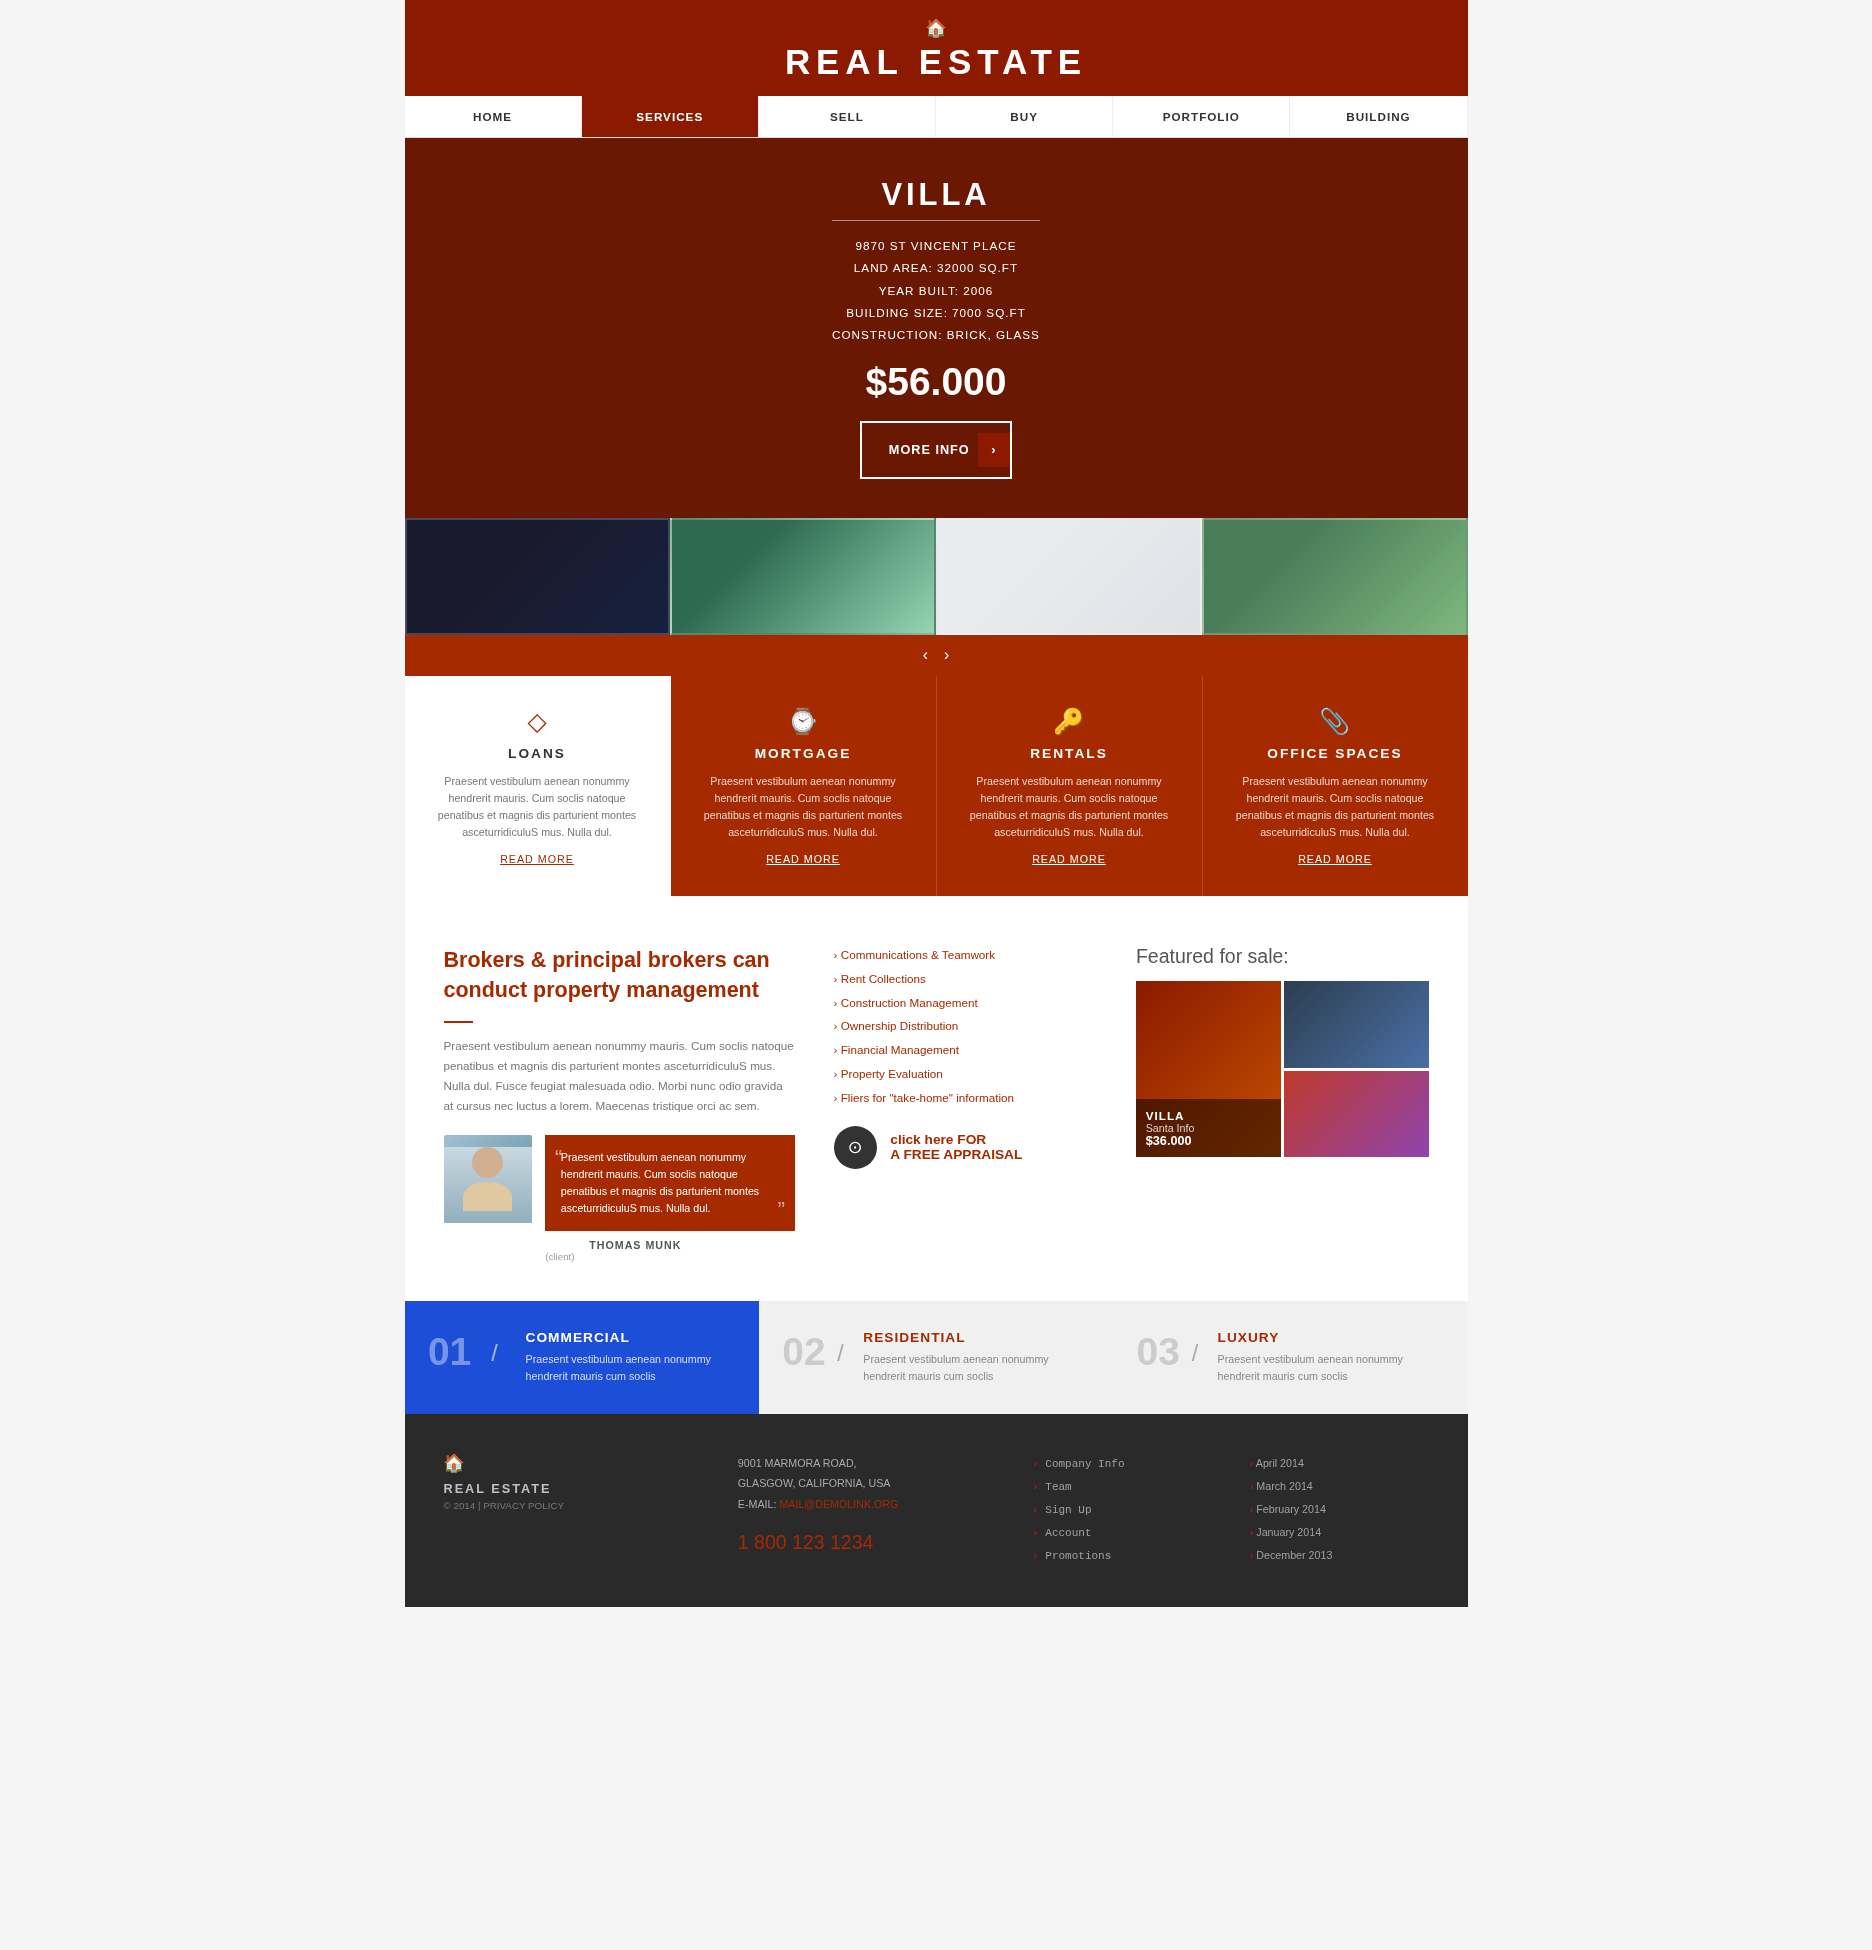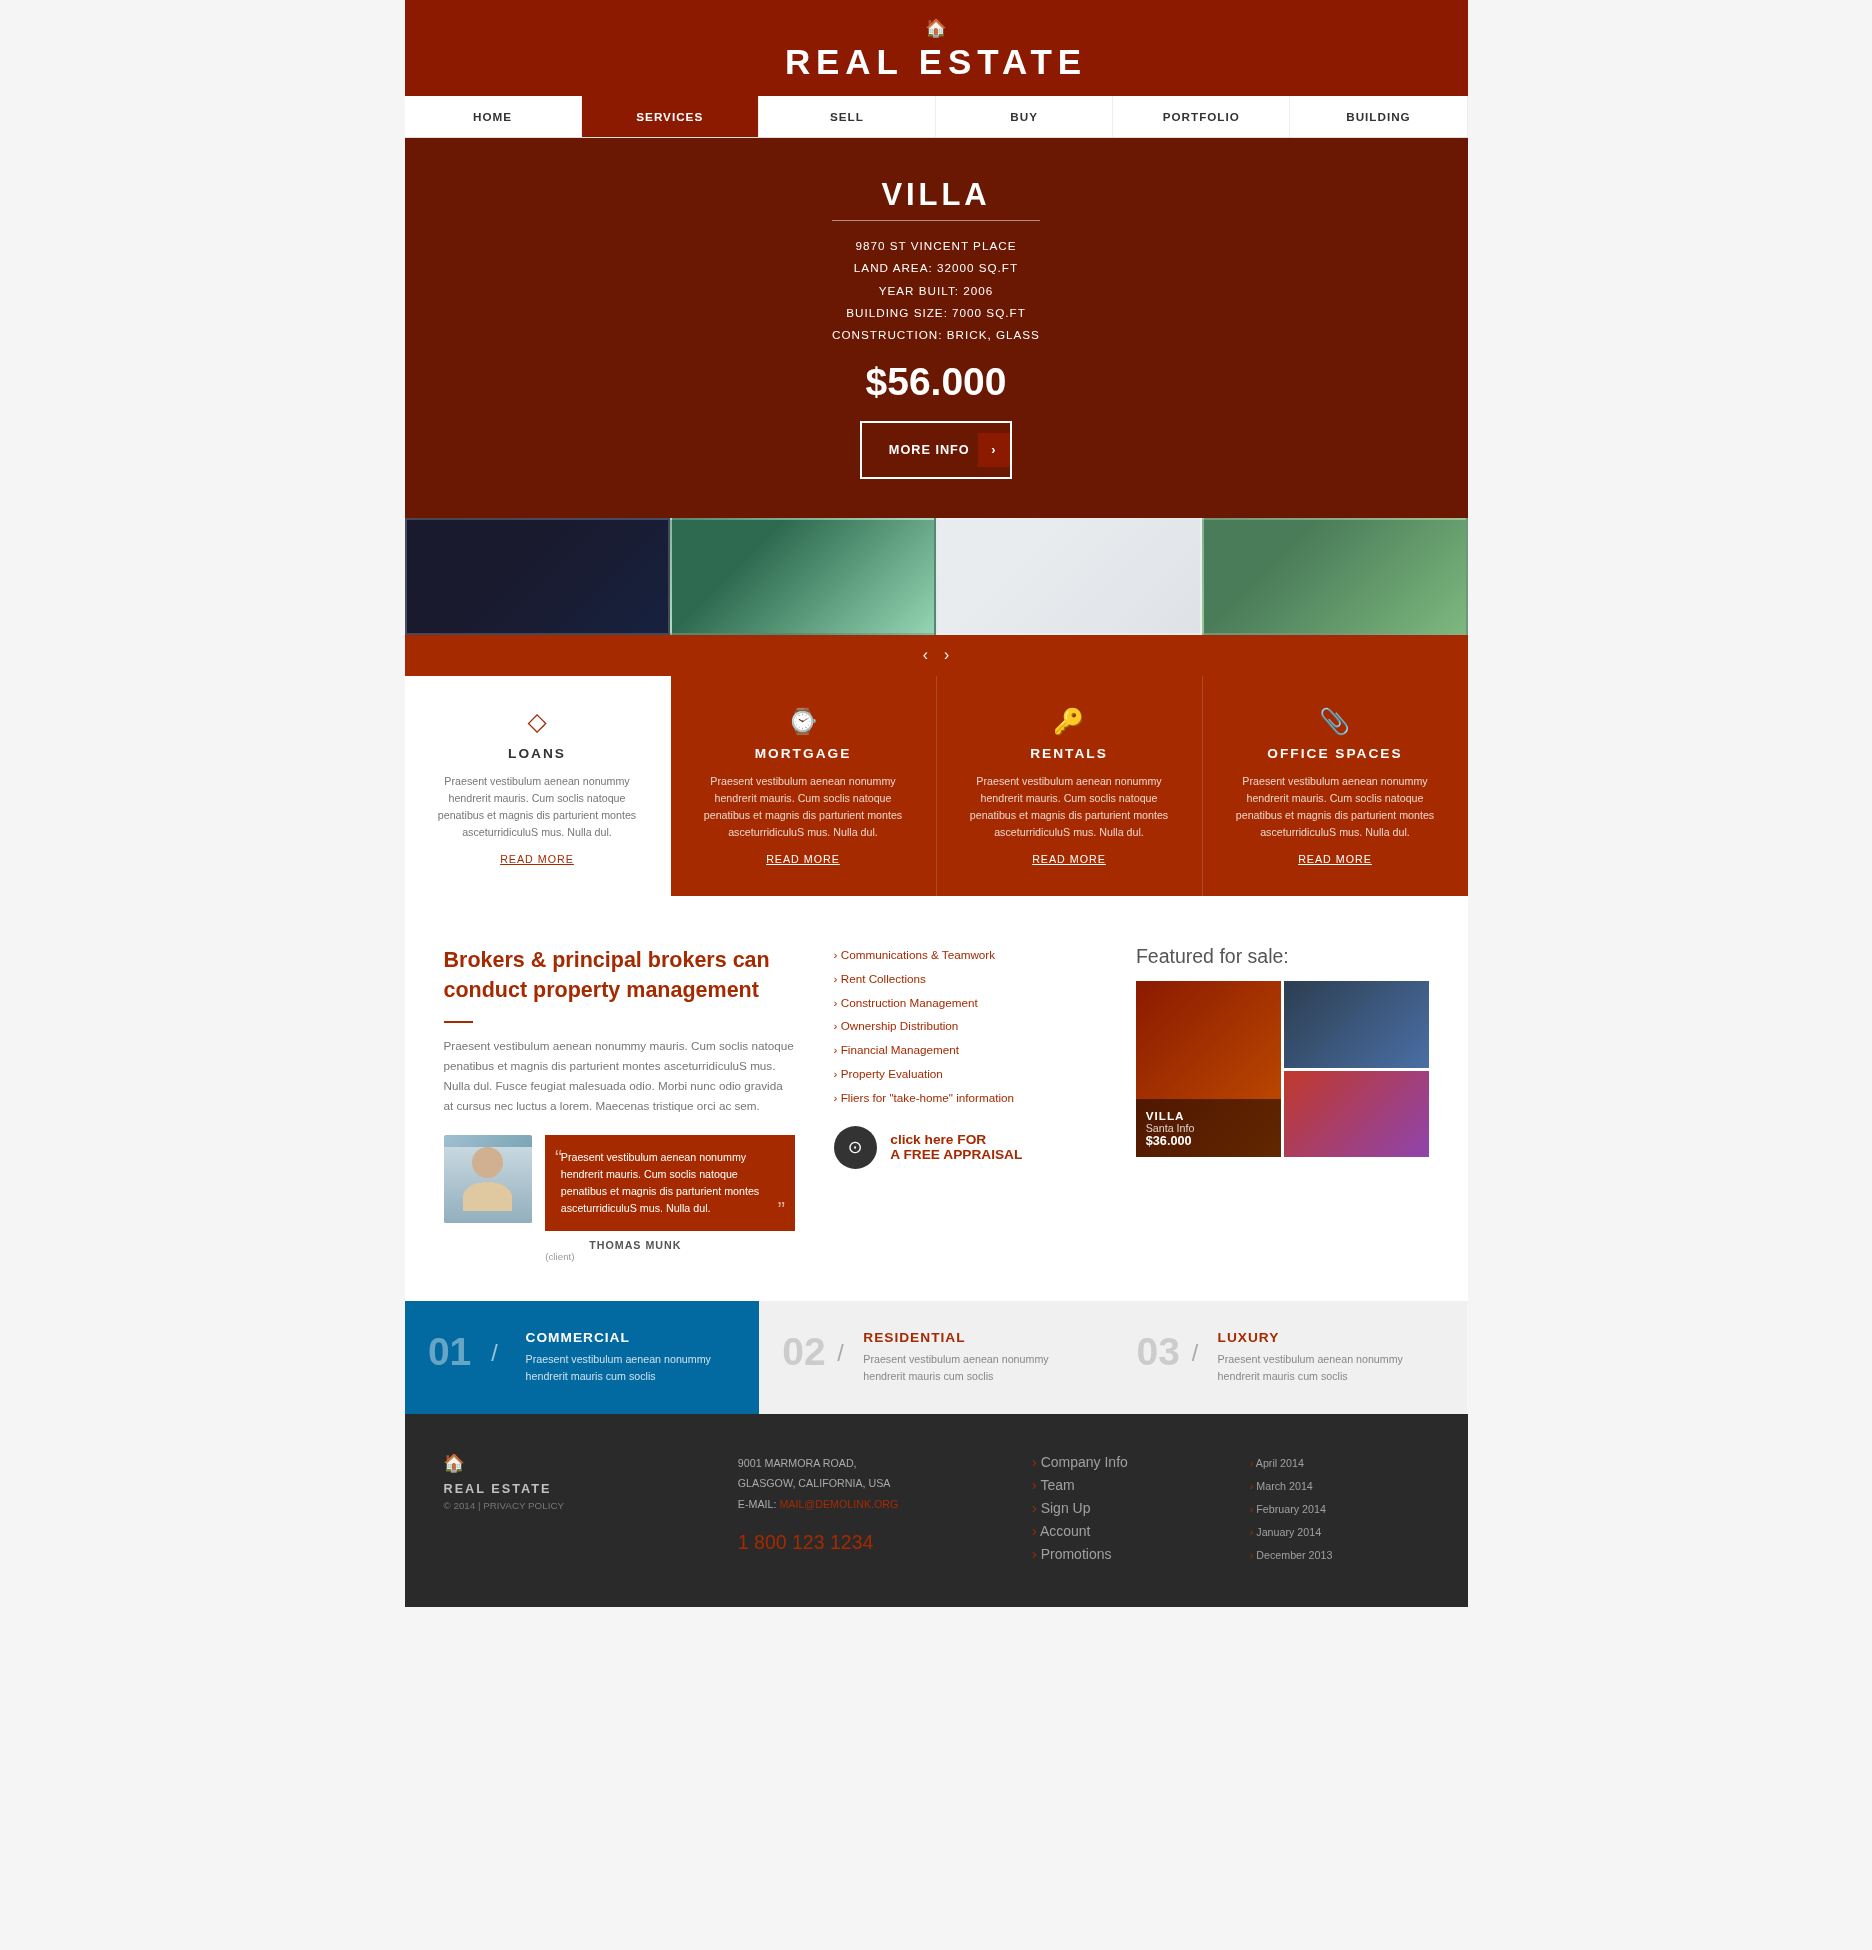--- a/index.html
+++ b/index.html
@@ -197,21 +197,21 @@
       min-height: 86px;
     }
     .featured-sub2 { background: linear-gradient(135deg, #c0392b, #8e44ad); }
 
     
     .categories { display: flex; gap: 0; margin-top: 0; }
     .cat-item {
       flex: 1; padding: 29px 23.4px;
       display: flex; align-items: flex-start; gap: 11.7px;
     }
-    .cat-item:first-child { background: #0369a1; gap: 20px; }
+    .cat-item:first-child { background: #1d4ed8; gap: 20px; }
     .cat-item:nth-child(2), .cat-item:nth-child(3) { background: #f0f0f0; }
     .cat-number { font-size: 39px; font-weight: bold; }
     .cat-number.light { color: rgba(255,255,255,0.4); }
     .cat-number.dark { color: #ccc; }
     .cat-slash { font-size: 23.4px; margin-right: 7.8px; margin-top: 9.8px; }
     .cat-slash.light { color: rgba(255,255,255,0.6); }
     .cat-slash.dark { color: #aaa; }
     .cat-info {}
     .cat-title { font-size: 13.7px; font-weight: bold; letter-spacing: 1px; }
     .cat-title.light { color: #fff; }
@@ -226,21 +226,21 @@
     }
     .footer-brand { flex: 1; }
     .footer-brand .brand-name { color: #c0c0c0; font-size: 12.7px; letter-spacing: 2px; font-weight: bold; margin: 7.8px 0 3.9px; }
     .footer-brand .copyright { font-size: 9.8px; color: #777; }
     .footer-address { flex: 1; font-size: 10.7px; line-height: 1.9; }
     .footer-address a { color: #a52a00; text-decoration: none; }
     .footer-address .phone { color: #a52a00; font-size: 19.5px; margin-top: 9.8px; }
     .footer-links { flex: 0.7; }
     .footer-links ul { list-style: none; }
     .footer-links li { margin-bottom: 4.9px; }
-    .footer-links a { color: #a0a0a0; font-size: 14px; text-decoration: none; }
+    .footer-links a { color: #a0a0a0; font-size: 11px; text-decoration: none; font-family: Liberation Mono, monospace; }
     .footer-links a::before { content: '› '; color: #a52a00; }
     .footer-archives { flex: 0.7; }
     .footer-archives ul { list-style: none; }
     .footer-archives li { margin-bottom: 4.9px; }
     .footer-archives a { color: #a0a0a0; font-size: 10.7px; text-decoration: none; }
     .footer-archives a::before { content: '› '; color: #a52a00; }
 
     .divider { width: 29px; height: 2px; background: #a52a00; margin: 7.8px 0 13.7px; }
   </style>
 </head>

